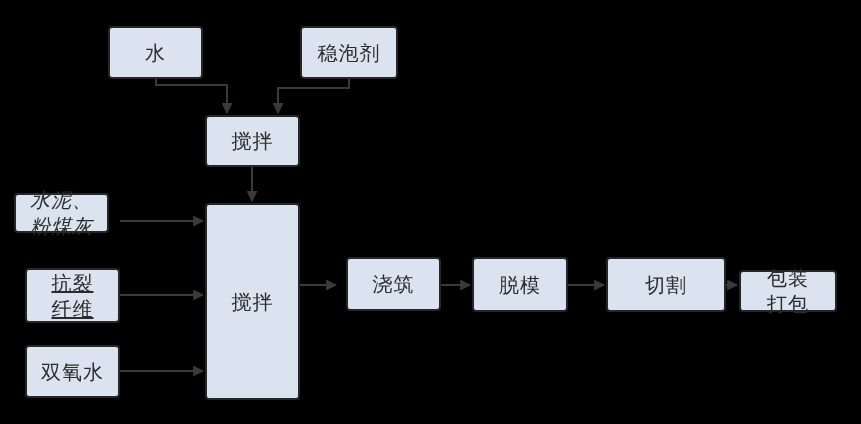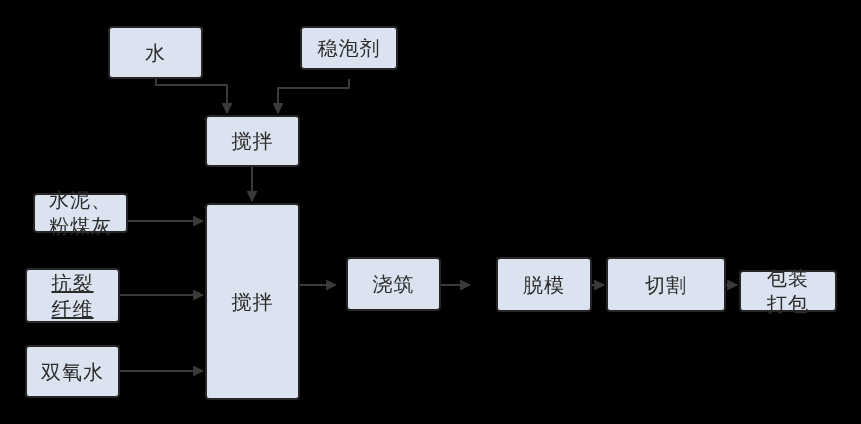--- a/index.html
+++ b/index.html
@@ -19,28 +19,28 @@
     border-radius:4px;
     display:flex;align-items:center;justify-content:center;
     color:#2b2b2b;
     font-size:20px;
     line-height:26px;
     text-align:center;
     white-space:pre-line;
     letter-spacing:1px;
   }
   #node-water      {left:108px;top:26px; width:95px;height:53px;}
-  #node-foam       {left:300px;top:26px; width:98px;height:44px;}
+  #node-foam       {left:300px;top:26px; width:98px;height:53px;}
   #node-mix-top    {left:205px;top:115px;width:95px;height:52px;}
   #node-mix-main   {left:205px;top:203px;width:95px;height:197px;}
-  #node-cement     {left:33px; top:193px;width:95px;height:40px;}
+  #node-cement     {left:14px; top:193px;width:95px;height:40px;font-style:italic;}
   #node-fiber      {left:25px; top:268px;width:95px;height:55px;text-decoration:underline;}
   #node-peroxide   {left:25px; top:345px;width:95px;height:53px;}
   #node-pouring    {left:338px;top:257px;width:95px;height:54px;margin-left:8px;}
-  #node-demolding  {left:472px;top:257px;width:96px;height:55px;margin-left:24px;}
+  #node-demolding  {left:472px;top:257px;width:96px;height:55px;}
   #node-cutting    {left:606px;top:257px;width:120px;height:55px;}
   #node-packaging  {left:739px;top:270px;width:98px;height:42px;}
   .edge{stroke:#3a3a3a;stroke-width:2;fill:none;}
 </style>
 </head>
 <body>
 
 <div class="canvas">
 
   <svg class="edges" width="861" height="424" viewBox="0 0 861 424" xmlns="http://www.w3.org/2000/svg">

